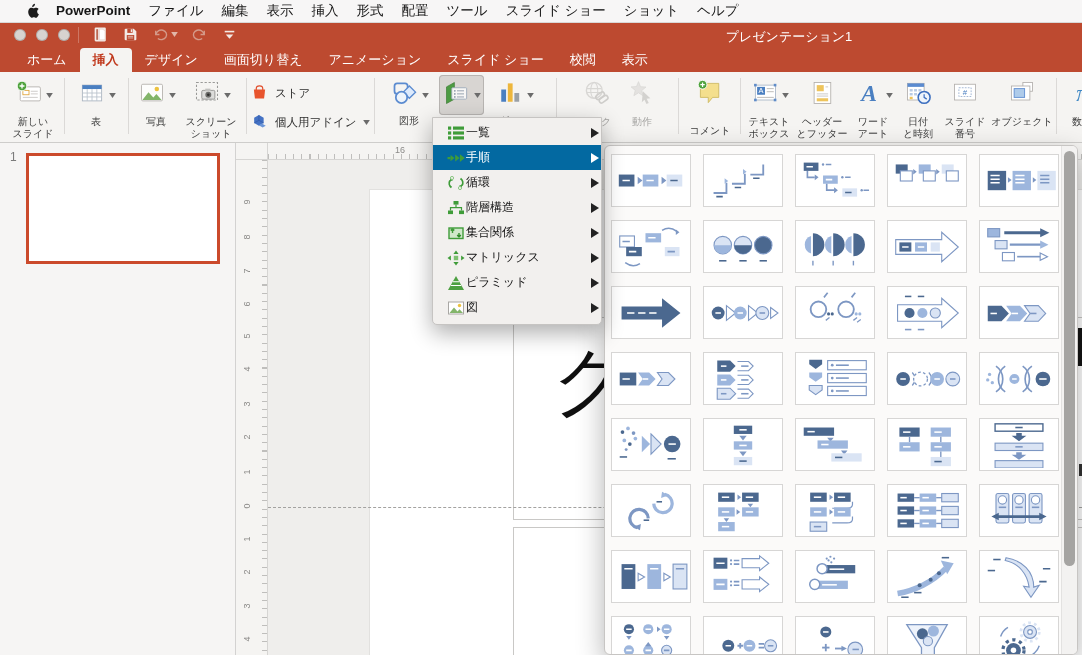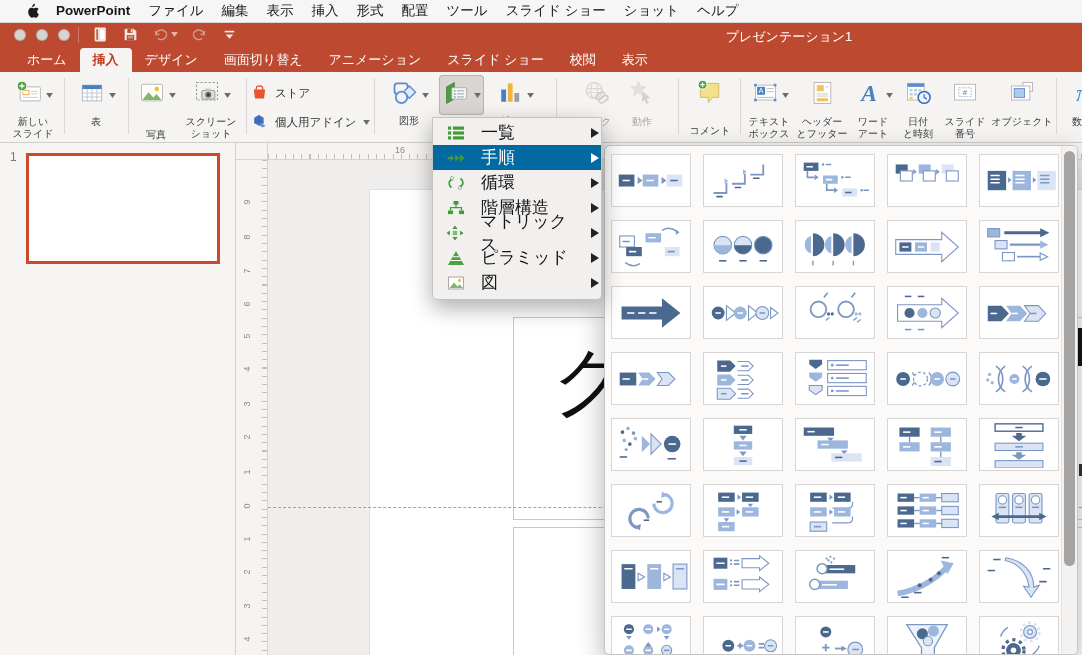--- a/index.html
+++ b/index.html
@@ -62,21 +62,21 @@
   .canvas{position:absolute;left:268px;top:160px;right:0;bottom:0;background:#efeeec;z-index:1;overflow:hidden}
   .slide{position:absolute;left:102px;top:30px;width:760px;height:640px;background:#fff;
          box-shadow:0 0 0 1px #e2e1df}
   .ph{position:absolute;border:1px solid #c9c8c6;background:#fff}
   .ph-text{position:absolute;left:38px;top:24px;font-size:78px;font-weight:300;color:#101010;line-height:1}
   .guide{position:absolute;left:0;width:100%;top:347px;border-top:1px dashed #a3a2a0}
   
   .ctxmenu{position:absolute;left:432px;top:117px;width:170px;background:#f2f0ee;
            border:1px solid #c6c4c2;border-radius:0 0 5px 5px;box-shadow:0 8px 22px rgba(0,0,0,.32);
            padding:2px 0 4px;z-index:90;box-sizing:border-box}
-  .mi{height:25px;display:flex;align-items:center;padding:0 2px 0 13px;font-size:17px;color:#141414;gap:16px}
+  .mi{height:25px;display:flex;align-items:center;padding:0 2px 0 13px;font-size:12px;color:#141414;gap:1px}
   .mi .micon{width:19px;height:17px;display:flex;align-items:center;justify-content:center}
   .mi .marrow{margin-left:auto;display:flex;color:#222}
   .mi.hl{background:#0369a1;color:#fff}
   .mi.hl .marrow{color:#fff}
   
   .gallery{position:absolute;left:604px;top:145px;width:474px;height:510px;background:#fbfaf9;
            border:1px solid #c7c5c3;border-radius:6px;box-shadow:0 10px 28px rgba(0,0,0,.3);
            z-index:85;overflow:hidden;box-sizing:border-box}
   .gcell{position:absolute;width:80px;height:53px;background:#fff;border:1px solid #d7d6d5;
          box-sizing:border-box;display:flex;align-items:center;justify-content:center}
@@ -208,21 +208,21 @@
           <span class="caret">
             <svg width="7" height="5" viewBox="0 0 8 6">
               <path d="M0 0h8L4 6z" fill="#6b6b6b"></path>
             </svg>
           </span>
         </div>
         <div class="lbl">表</div>
       </div>
     </div>
     <div class="rgroup" style="left: 132px;">
-      <div class="rbtn" style="width: 48px; gap: 13px;">
+      <div class="rbtn" style="width: 48px;">
         <div class="ictop">
           <span><svg viewBox="0 0 32 32" width="30" height="28">
               <rect x="4" y="6" width="24" height="19" rx="1.5" fill="#fdfdfc" stroke="#b3b0ad"></rect>
               <path d="M5 24l7-9 5.5 6 3.5-4 6 7z" fill="#83b56a"></path>
               <circle cx="21.5" cy="11.5" r="2.6" fill="#edc23f"></circle>
             </svg></span>
           <span class="caret">
             <svg width="7" height="5" viewBox="0 0 8 6">
               <path d="M0 0h8L4 6z" fill="#6b6b6b"></path>
             </svg>
@@ -576,20 +576,35 @@
       <span>階層構造</span>
       <span class="marrow">
         <svg width="8" height="10" viewBox="0 0 8 10">
           <path d="M0 0l8 5-8 5z" fill="currentColor"></path>
         </svg>
       </span>
     </div>
     <div class="mi">
       <span class="micon">
         <svg viewBox="0 0 18 16" width="18" height="16">
+          <rect x="2" y="3" width="14" height="10.5" fill="#cfe8ca" stroke="#3f9c39" stroke-width="1.4"></rect>
+          <path d="M5.5 8V3.5m0 0l-1.8 2m1.8-2l1.8 2" stroke="#3f9c39" stroke-width="1.4" fill="none"></path>
+          <path d="M12 8v4m0 0l-1.8-2m1.8 2l1.8-2" stroke="#2f8c29" stroke-width="1.4" fill="none"></path>
+        </svg>
+      </span>
+      <span>集合関係</span>
+      <span class="marrow">
+        <svg width="8" height="10" viewBox="0 0 8 10">
+          <path d="M0 0l8 5-8 5z" fill="currentColor"></path>
+        </svg>
+      </span>
+    </div>
+    <div class="mi">
+      <span class="micon">
+        <svg viewBox="0 0 18 16" width="18" height="16">
           <g fill="#3f9c39">
             <path d="M9 .5l2.6 3.4H6.4z"></path>
             <path d="M9 15.5l2.6-3.4H6.4z"></path>
             <path d="M.5 8l3.4-2.6v5.2z"></path>
             <path d="M17.5 8l-3.4-2.6v5.2z"></path>
           </g>
           <rect x="6.8" y="5.8" width="4.4" height="4.4" fill="#7cc06f"></rect>
         </svg>
       </span>
       <span>マトリックス</span>

